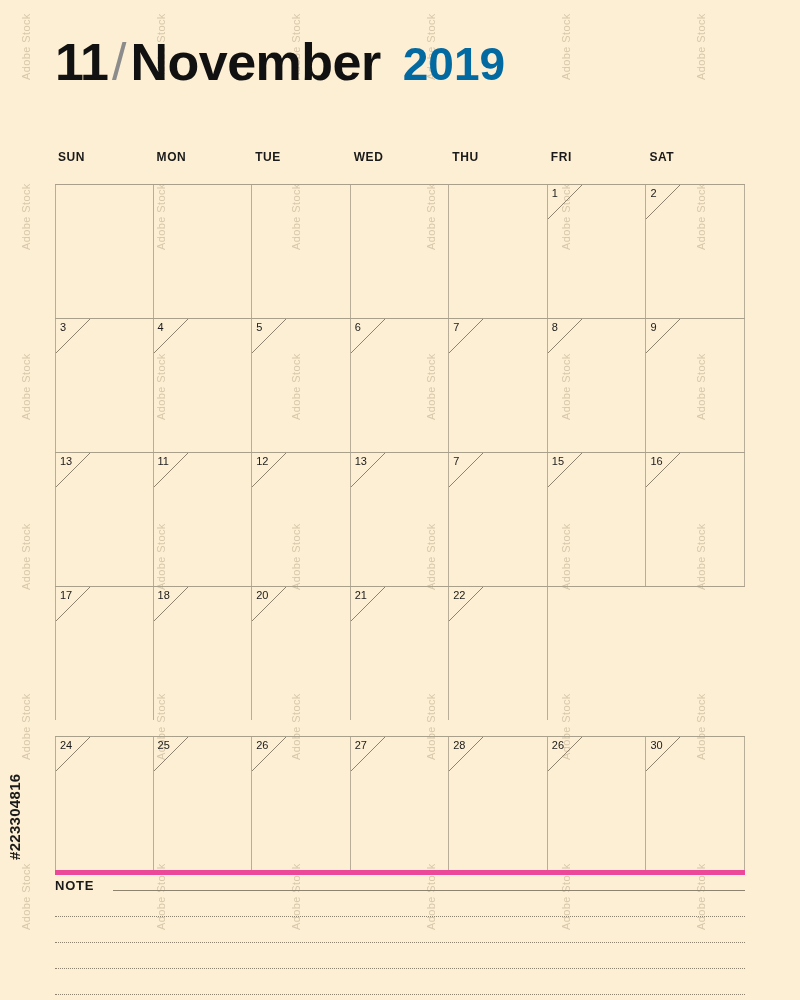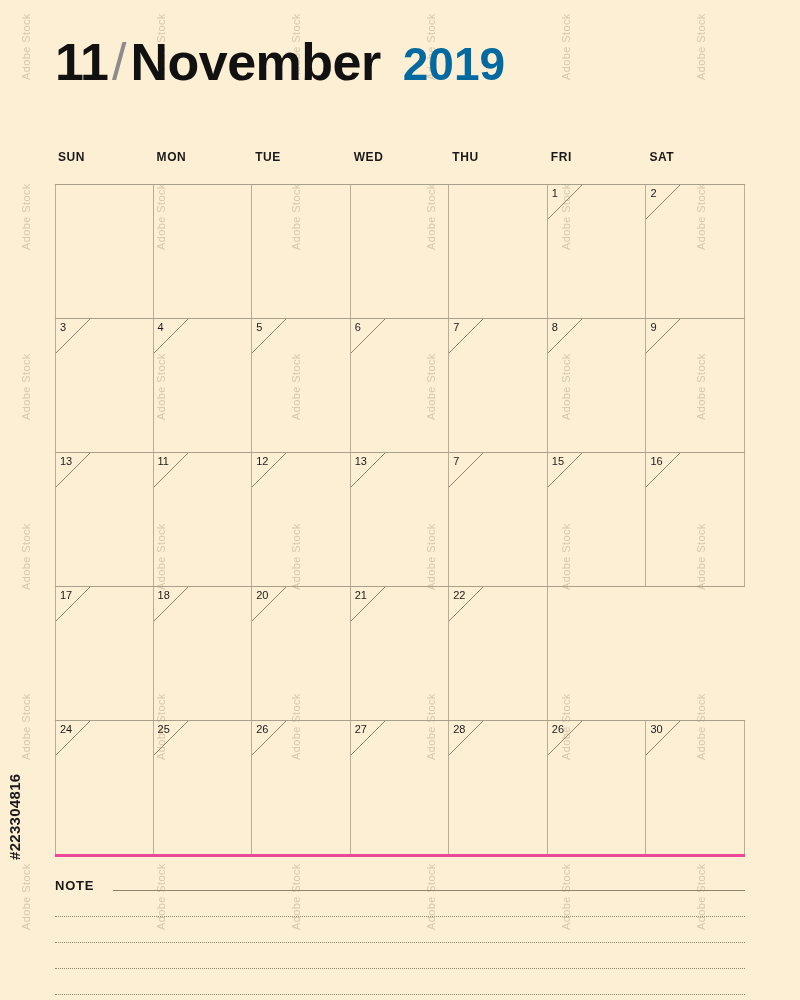--- a/index.html
+++ b/index.html
@@ -128,21 +128,22 @@
     height: 665px;
     z-index: 6;
   }
   .grid-row {
     position: relative;
     height: 133px;
     display: flex;
     border-top: 1px solid #a9a08c;
   }
   .grid-row.last {
-    border-bottom: 3px solid #ec4899;
+    border-bottom: 5px solid #ec4899;
+    margin-top: 16px;
   }
   .cell {
     position: relative;
     width: 98.57px;
     height: 133px;
     box-sizing: border-box;
     border-right: 1px solid #b7ad98;
     overflow: hidden;
   }
   .cell:first-child {

